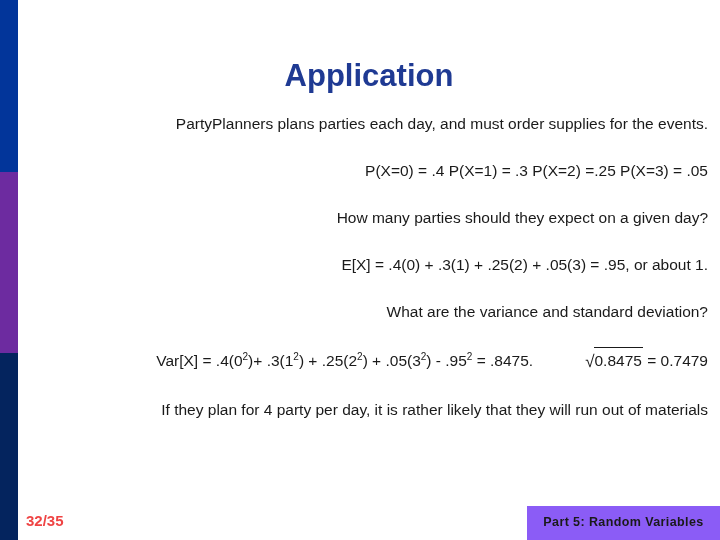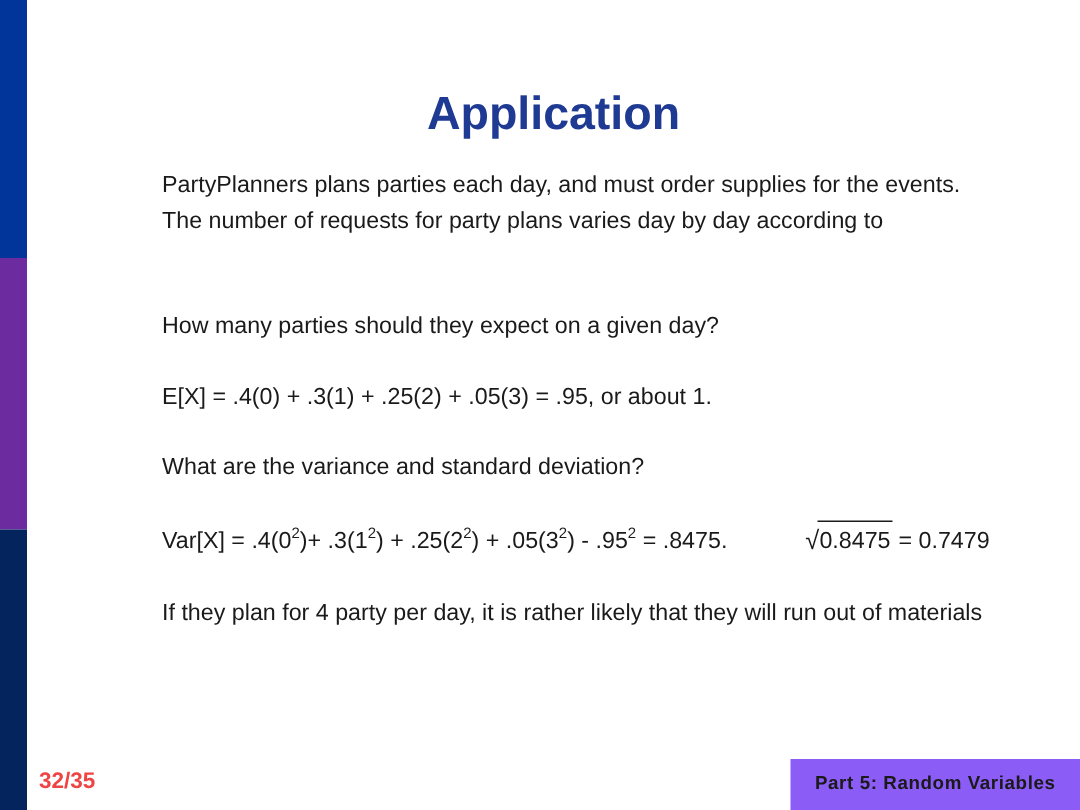--- a/index.html
+++ b/index.html
@@ -50,20 +50,21 @@
     color: #1f3a93;
     white-space: nowrap;
   }
 
   
   .body-block {
     position: absolute;
     left: 108px;
     top: 112px;
     width: 600px;
+    text-align: right;
   }
   .line {
     font-size: 15.5px;
     color: #1a1a1a;
     line-height: 24px;
     white-space: nowrap;
   }
   .gap-md { height: 23px; }
 
   .eq-row {
@@ -141,23 +142,23 @@
     <div class="sidebar-seg seg-top" style="background: rgb(2, 53, 154);"></div>
     <div class="sidebar-seg seg-mid" style="background: rgb(109, 43, 160);"></div>
     <div class="sidebar-seg seg-bottom" style="background: rgb(4, 36, 94);"></div>
   </div>
 
   <div class="slide-title" style="color: rgb(31, 58, 147);">Application</div>
 
   <div class="body-block">
 
     <div class="line">PartyPlanners plans parties each day, and must order supplies for the events.</div>
-    <div class="line">The number of requests for party plans varies day by day according to</div>
 
     <div class="gap-md"></div>
+    <div class="line">P(X=0) = .4  P(X=1) = .3   P(X=2) =.25  P(X=3) = .05</div>
 
     <div class="gap-md"></div>
     <div class="line">How many parties should they expect on a given day?</div>
 
     <div class="gap-md"></div>
     <div class="line">E[X] = .4(0) + .3(1) + .25(2) + .05(3) = .95, or about 1.</div>
 
     <div class="gap-md"></div>
     <div class="line">What are the variance and standard deviation?</div>
 

